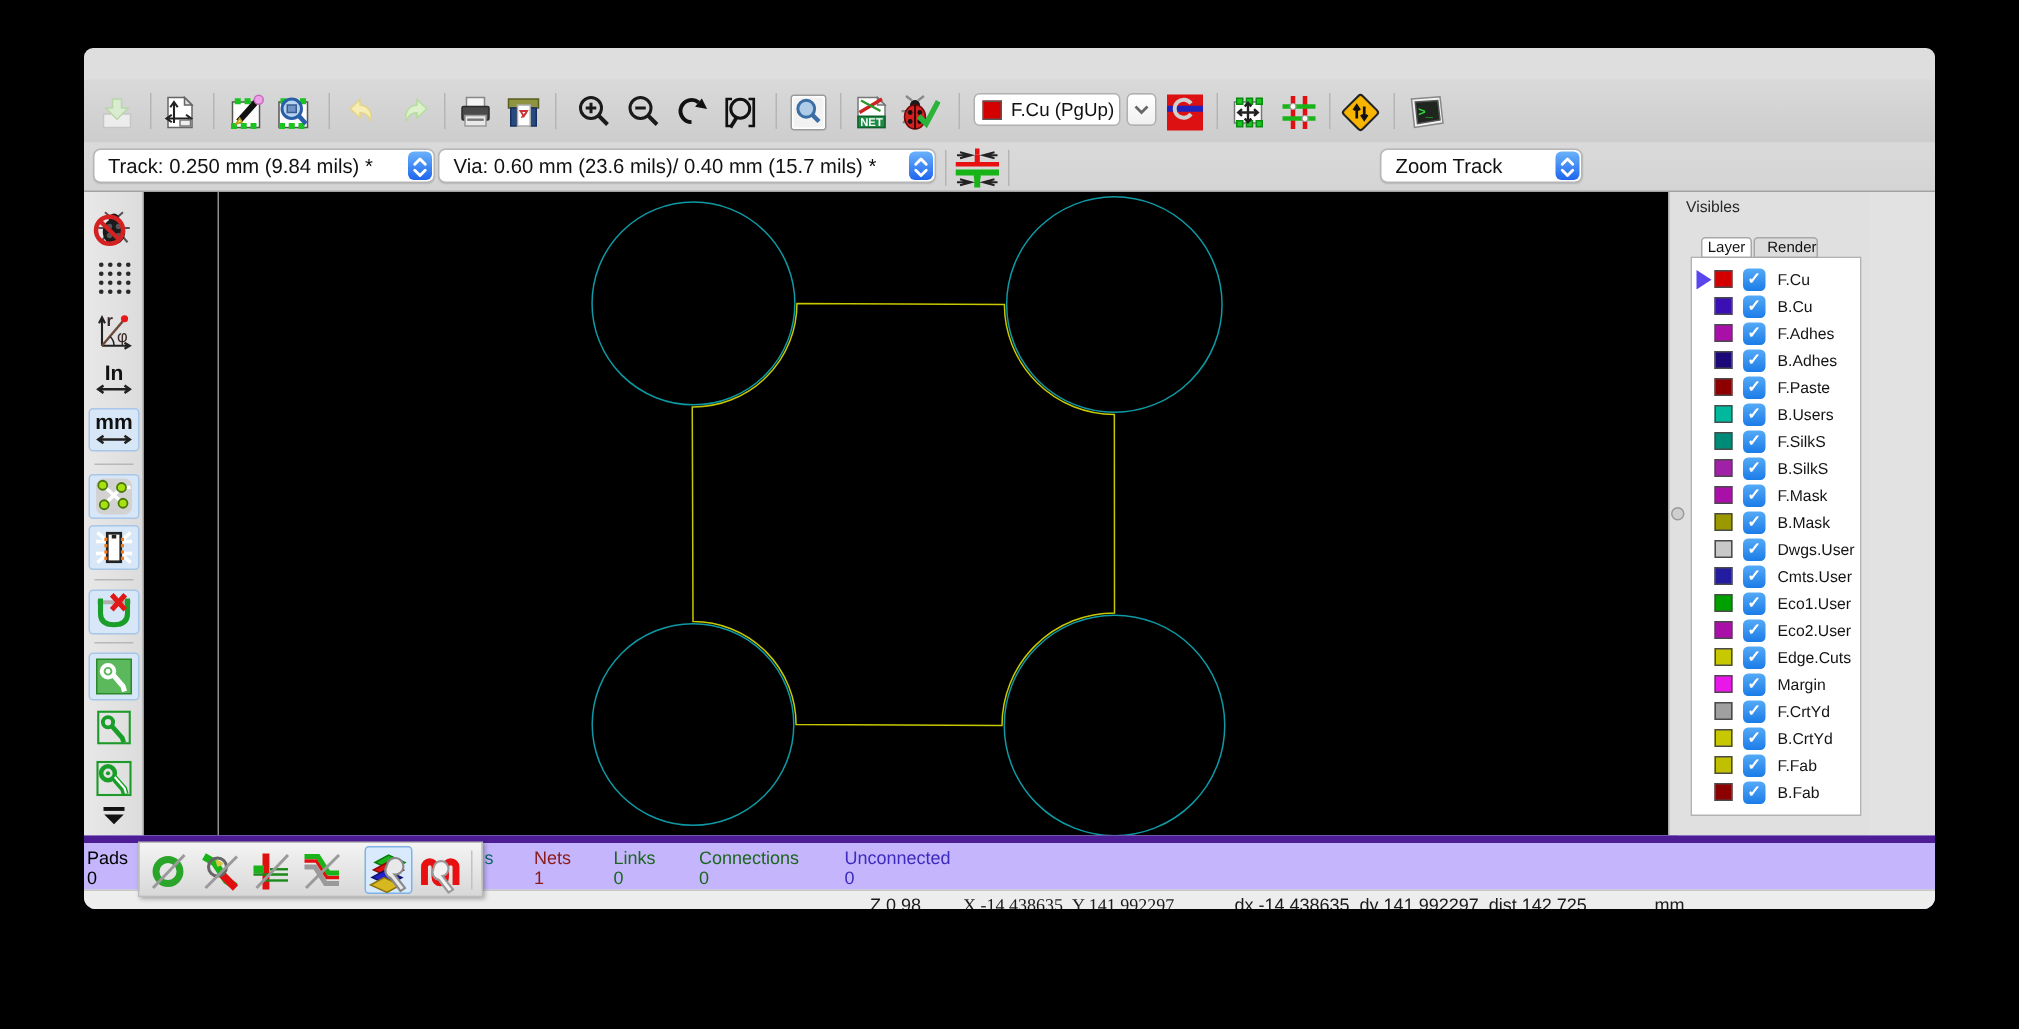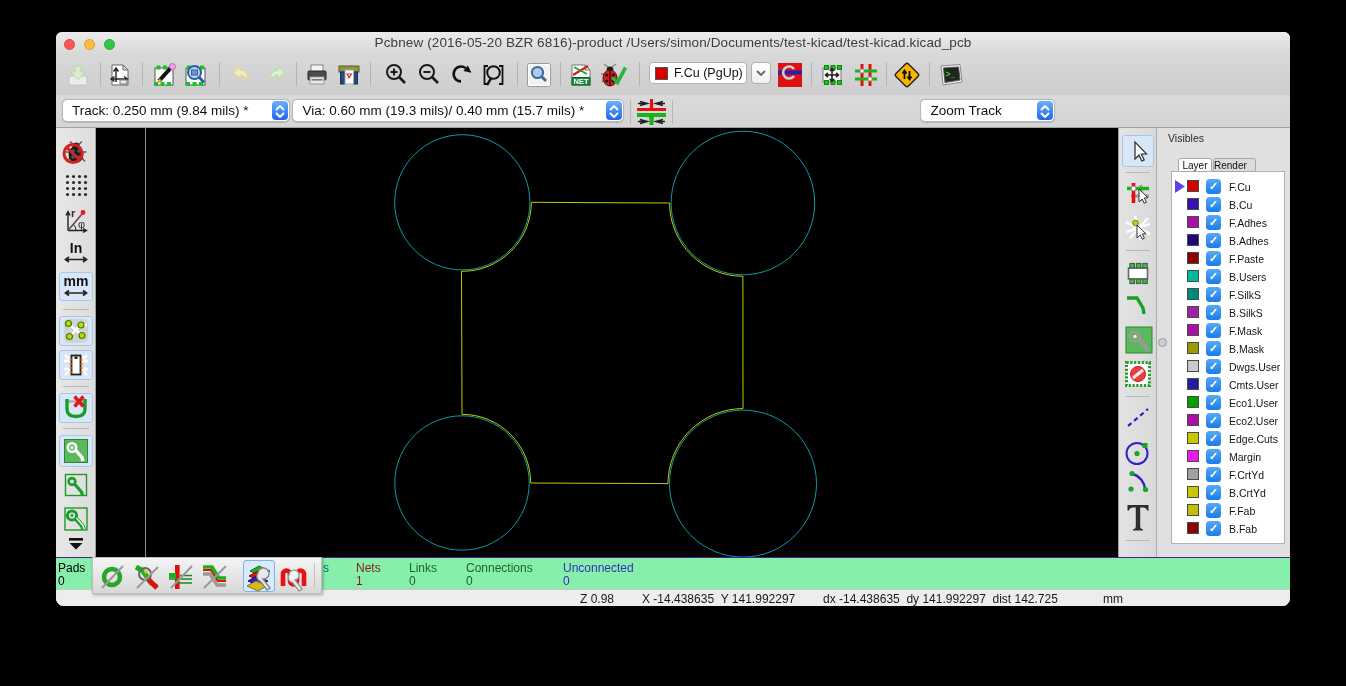--- a/index.html
+++ b/index.html
@@ -9,44 +9,38 @@
 .tl{position:absolute;top:7px;width:11px;height:11px;border-radius:50%;}
 #title{position:absolute;left:0;top:0;width:1234px;height:21px;text-align:center;font-size:13.5px;letter-spacing:0.12px;line-height:22px;color:#3c3c3c;}
 #tb1{position:absolute;left:0;top:21px;width:1256px;height:42px;background:linear-gradient(#d9d9d9,#cdcdcd);padding-left:35px;}
 #tb2{position:absolute;left:0;top:63px;width:1234px;height:33px;background:linear-gradient(#dadada,#d4d4d4);border-bottom:1px solid #a2a2a2;}
 .sep1{position:absolute;top:9px;width:1px;height:24px;background:#b5b5b5;}
 .icon{position:absolute;}
 #main{position:absolute;left:0;top:96px;width:1234px;height:429px;background:#e2e2e2;}
 #ltb{position:absolute;left:0;top:0;width:40px;height:429px;background:linear-gradient(90deg,#e8e8e8,#dcdcdc);border-right:1px solid #9d9d9d;}
 #canvas{position:absolute;left:40px;top:0;width:1022px;height:429px;background:#000;}
 #rtb{position:absolute;left:1062px;top:0;width:38px;height:429px;background:linear-gradient(90deg,#e3e3e3,#d9d9d9);border-left:1px solid #9d9d9d;}
-#panel{position:absolute;left:1100px;top:0;width:134px;height:429px;background:#e0e0e0;border-left:1px solid #ababab;}
+#panel{position:absolute;left:1056px;top:0;width:134px;height:429px;background:#e0e0e0;border-left:1px solid #ababab;}
 .selbox{position:absolute;background:#d8e7f8;border:1px solid #a8c6e6;border-radius:3px;}
-#status{position:absolute;left:0;top:525px;width:1234px;height:55px;background:#86efac;border-top:1px solid #4c1d95;}
+#status{position:absolute;left:0;top:525px;width:1234px;height:55px;background:#c4b5fd;border-top:5px solid #4c1d95;}
 #srow2{position:absolute;left:0;top:31px;width:1234px;height:18px;background:#ededed;border-top:1px solid #c7c7c7;}
 .sf{position:absolute;top:4px;font-size:12px;line-height:13px;}
 .sv{position:absolute;top:17px;font-size:12px;line-height:13px;}
 .s2{position:absolute;top:1.5px;font-size:12px;color:#1a1a1a;white-space:nowrap;}
 #popup{position:absolute;left:36px;top:-1px;width:230px;height:37px;background:linear-gradient(#f4f4f4,#d8d8d8);border:1px solid #bdbdbd;box-shadow:1px 1px 3px rgba(0,0,0,0.3);}
 .combo{position:absolute;background:#fff;border:1px solid #b6b6b6;border-radius:5px;box-shadow:0 0.5px 1px rgba(0,0,0,0.15);font-size:13.5px;color:#111;}
 .combo .ct{position:absolute;left:9px;top:3px;white-space:nowrap;}
 .lrow{position:absolute;left:0;width:134px;height:18px;}
 .sw{position:absolute;left:30px;top:2.5px;width:12px;height:12px;border:1px solid #4a4a4a;}
 .cb{position:absolute;left:49px;top:1.5px;width:15px;height:15px;border-radius:3.5px;background:linear-gradient(#55aaf7,#1b7ce8);color:#fff;font-size:11px;font-weight:bold;text-align:center;line-height:15px;}
 .ll{position:absolute;left:72px;top:3.5px;font-size:10.5px;color:#141414;}
 </style>
 </head>
 <body>
 <div id="win">
-  <div id="titlebar">
-    <div class="tl" style="left:8px;background:#fc5753;border:0.5px solid #df4744;"></div>
-    <div class="tl" style="left:28px;background:#fdbc40;border:0.5px solid #de9f34;"></div>
-    <div class="tl" style="left:48px;background:#33c748;border:0.5px solid #27aa35;"></div>
-    <div id="title">Pcbnew (2016-05-20 BZR 6816)-product /Users/simon/Documents/test-kicad/test-kicad.kicad_pcb</div>
-  </div>
   <div id="tb1">
 <div class="sep1" style="left:44px;"></div>
 <div class="sep1" style="left:86px;"></div>
 <div class="sep1" style="left:163px;"></div>
 <div class="sep1" style="left:240px;"></div>
 <div class="sep1" style="left:313.5px;"></div>
 <div class="sep1" style="left:461px;"></div>
 <div class="sep1" style="left:504px;"></div>
 <div class="sep1" style="left:582.5px;"></div>
 <div class="sep1" style="left:754.5px;"></div>
@@ -193,21 +187,21 @@
         </svg></div>
   </div>
   <div id="tb2">
 <div class="combo" style="left:6px;top:4px;width:228px;height:23px;">
         <div class="ct">Track: 0.250 mm (9.84 mils) *</div>
         <div style="position:absolute;right:1px;top:1px;bottom:1px;width:16px;border-radius:4px;background:linear-gradient(#6ab2fb,#1f66ee);"><svg width="16" height="21" viewBox="0 0 16 21">
             <path d="M4.5 8.5 L8 5 L11.5 8.5 M4.5 12.5 L8 16 L11.5 12.5" fill="none" stroke="#fff" stroke-width="1.9" stroke-linecap="round" stroke-linejoin="round"></path>
           </svg></div>
       </div>
 <div class="combo" style="left:236.4px;top:4px;width:331.8px;height:23px;">
-        <div class="ct">Via: 0.60 mm (19.3 mils)/ 0.40 mm (15.7 mils) *</div>
+        <div class="ct">Via: 0.60 mm (23.6 mils)/ 0.40 mm (15.7 mils) *</div>
         <div style="position:absolute;right:1px;top:1px;bottom:1px;width:16px;border-radius:4px;background:linear-gradient(#6ab2fb,#1f66ee);"><svg width="16" height="21" viewBox="0 0 16 21">
             <path d="M4.5 8.5 L8 5 L11.5 8.5 M4.5 12.5 L8 16 L11.5 12.5" fill="none" stroke="#fff" stroke-width="1.9" stroke-linecap="round" stroke-linejoin="round"></path>
           </svg></div>
       </div>
 <div style="position:absolute;left:581px;top:3px;"><svg width="29" height="28" viewBox="0 0 29 28">
           <path d="M1 5.5 H10 M3 3.5 L10.5 5.5 L3 7.5 M19 5.5 H28 M26 3.5 L18.5 5.5 L26 7.5" fill="none" stroke="#222" stroke-width="1.3"></path>
           <path d="M14.5 1 V5 M0 11.5 H29" fill="none" stroke="#e81010" stroke-width="3"></path>
           <path d="M12.8 5 H16.2 L16.2 10 L12.8 10 Z" fill="#e81010"></path>
           <path d="M0 17 H29 M14.5 19 V27" fill="none" stroke="#16b416" stroke-width="4"></path>
           <path d="M12 19 H17 L16 23 H13 Z" fill="#16b416"></path>
@@ -396,21 +390,21 @@
 <div style="position:absolute;left:7px;top:44.400000000000006px;width:24px;height:1px;background:#b8b8b8;"></div>
 <div style="position:absolute;left:7px;top:122.30000000000001px;width:24px;height:1px;background:#b8b8b8;"></div>
 <div style="position:absolute;left:7px;top:267.6px;width:24px;height:1px;background:#b8b8b8;"></div>
 <div style="position:absolute;left:7px;top:411.6px;width:24px;height:1px;background:#b8b8b8;"></div>
     </div>
     <div id="panel">
       <div style="position:absolute;left:11px;top:4px;font-size:10.5px;color:#2a2a2a;">Visibles</div>
       <div style="position:absolute;left:0.5px;top:209.5px;width:9px;height:9px;border-radius:50%;background:#cfcfcf;border:1px solid #9a9a9a;"></div>
       <div style="position:absolute;left:14px;top:43px;width:114px;height:373px;background:#fff;border:1px solid #b2b2b2;"></div>
       <div style="position:absolute;left:21px;top:30px;width:34px;height:14px;background:#fff;border:1px solid #a8a8a8;border-radius:3px 3px 0 0;font-size:10px;text-align:center;line-height:13px;color:#111;">Layer</div>
-      <div style="position:absolute;left:56px;top:30px;width:43px;height:14px;background:#dcdcdc;border:1px solid #a8a8a8;border-radius:3px 3px 0 0;font-size:10px;text-align:left;line-height:13px;color:#111;">Render</div>
+      <div style="position:absolute;left:56px;top:30px;width:43px;height:14px;background:#dcdcdc;border:1px solid #a8a8a8;border-radius:3px 3px 0 0;font-size:10px;text-align:right;line-height:13px;color:#111;">Render</div>
 <div class="lrow" style="top:49px;">
           <svg style="position:absolute;left:17px;top:3px;" width="12" height="13" viewBox="0 0 12 13">
             <path d="M1 0 L11 6.5 L1 13 Z" fill="#5a46ee"></path>
           </svg>
           <div class="sw" style="background:#d40000;"></div>
           <div class="cb">✓</div>
           <div class="ll">F.Cu</div>
         </div>
 <div class="lrow" style="top:67px;">
           <div class="sw" style="background:#3a10b4;"></div>
@@ -516,21 +510,21 @@
     <div class="sf" style="left:300px;color:#8b1a1a;">Nets</div>
     <div class="sv" style="left:300px;color:#8b1a1a;">1</div>
     <div class="sf" style="left:353px;color:#1d661d;">Links</div>
     <div class="sv" style="left:353px;color:#1d661d;">0</div>
     <div class="sf" style="left:410px;color:#1d661d;">Connections</div>
     <div class="sv" style="left:410px;color:#1d661d;">0</div>
     <div class="sf" style="left:507px;color:#3c2bbd;">Unconnected</div>
     <div class="sv" style="left:507px;color:#3c2bbd;">0</div>
     <div id="srow2">
       <div class="s2" style="left:524px;">Z 0.98</div>
-      <div class="s2" style="left:586px;">X -14.438635&nbsp;&nbsp;Y 141.992297</div>
+      <div class="s2" style="left:586px;font-family:Liberation Serif, serif;">X -14.438635&nbsp;&nbsp;Y 141.992297</div>
       <div class="s2" style="left:767px;">dx -14.438635&nbsp;&nbsp;dy 141.992297&nbsp;&nbsp;dist 142.725</div>
       <div class="s2" style="left:1047px;">mm</div>
     </div>
     <div id="popup">
 <div class="selbox" style="left:150px;top:2px;width:32px;height:32px;background:#d8eafb;border-color:#7fb2e5;"></div>
 <div style="position:absolute;left:5px;top:4px;"><svg width="30" height="30" viewBox="0 0 30 30">
             <circle cx="14" cy="15" r="8" fill="none" stroke="#2aa52a" stroke-width="4.6"></circle>
             <line x1="25" y1="4" x2="4" y2="26" stroke="#9a9a9a" stroke-width="2"></line>
           </svg></div>
 <div style="position:absolute;left:39px;top:4px;"><svg width="30" height="30" viewBox="0 0 30 30">

